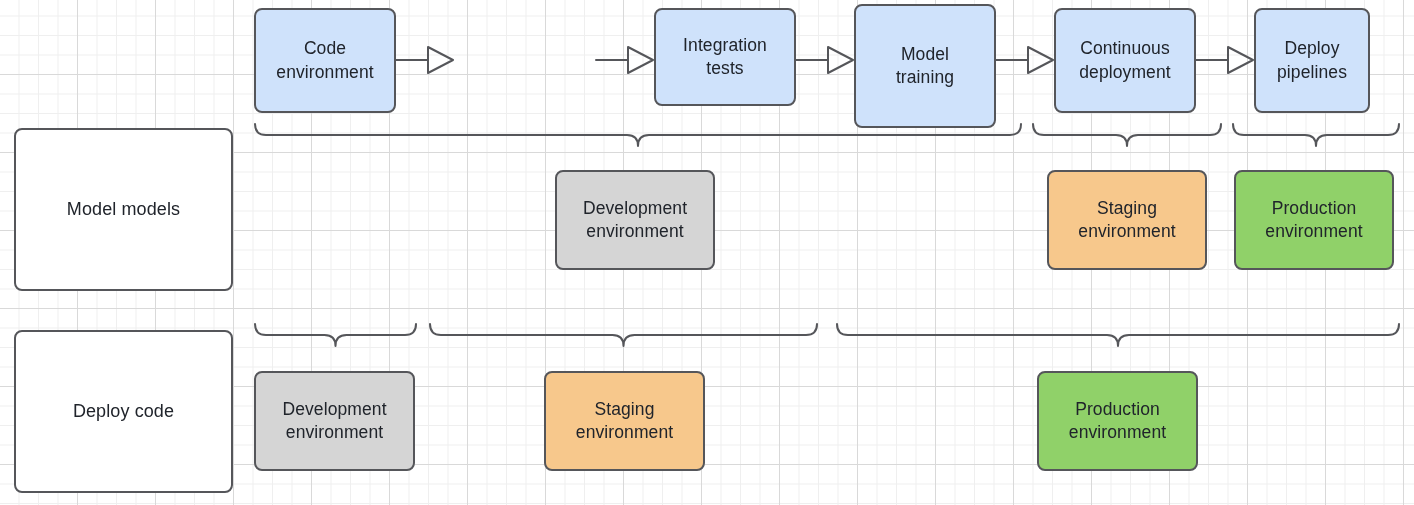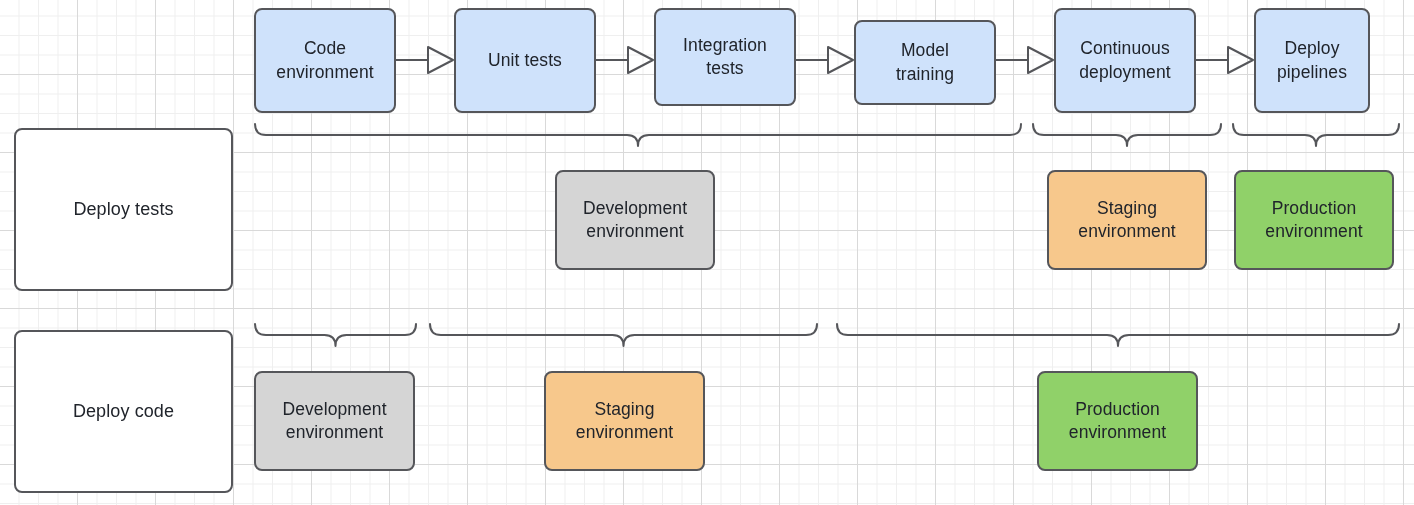--- a/index.html
+++ b/index.html
@@ -74,24 +74,23 @@
     stroke-linecap: round;
     stroke-linejoin: round;
   }
 </style>
 </head>
 <body>
 
 <div id="canvas">
     <div class="node blue" style="left: 254px; top: 8px; width: 142px; height: 105px;"><span>Code
 environment</span></div>
-    <div class="node blue" style="left: 454px; top: 8px; width: 142px; height: 105px;"><span>Unit tests</span></div>
     <div class="node blue" style="left: 654px; top: 8px; width: 142px; height: 98px;"><span>Integration
 tests</span></div>
-    <div class="node blue" style="left: 854px; top: 20px; width: 142px; height: 85px;"><span>Model
+    <div class="node blue" style="left: 854px; top: 4px; width: 142px; height: 124px;"><span>Model
 training</span></div>
     <div class="node blue" style="left: 1054px; top: 8px; width: 142px; height: 105px;"><span>Continuous
 deployment</span></div>
     <div class="node blue" style="left: 1254px; top: 8px; width: 116px; height: 105px;"><span>Deploy
 pipelines</span></div>
     <svg class="arrow" width="58" height="34" viewBox="0 0 58 34" style="left: 396px; top: 43px;">
       <line x1="0" y1="17" x2="32" y2="17"></line>
       <path d="M 32 4 L 57 17 L 32 30 Z"></path>
     </svg>
     <svg class="arrow" width="58" height="34" viewBox="0 0 58 34" style="left: 596px; top: 43px;">
@@ -103,21 +102,21 @@
       <path d="M 32 4 L 57 17 L 32 30 Z"></path>
     </svg>
     <svg class="arrow" width="58" height="34" viewBox="0 0 58 34" style="left: 996px; top: 43px;">
       <line x1="0" y1="17" x2="32" y2="17"></line>
       <path d="M 32 4 L 57 17 L 32 30 Z"></path>
     </svg>
     <svg class="arrow" width="58" height="34" viewBox="0 0 58 34" style="left: 1196px; top: 43px;">
       <line x1="0" y1="17" x2="32" y2="17"></line>
       <path d="M 32 4 L 57 17 L 32 30 Z"></path>
     </svg>
-    <div class="node white" style="left: 14px; top: 128px; width: 219px; height: 163px;"><span class="lane-label">Deploy tests</span></div>
+    <div class="node white" style="left: 14px; top: 128px; width: 219px; height: 163px;"><span class="lane-label">Model models</span></div>
     <svg class="brace" width="768" height="30" viewBox="0 0 768 30" style="left: 254px; top: 122px;">
       <path d="M 1 2 Q 1 13 12 13 L 373 13 Q 384 13 384 24 Q 384 13 395 13 L 756 13 Q 767 13 767 2"></path>
     </svg>
     <svg class="brace" width="190" height="30" viewBox="0 0 190 30" style="left: 1032px; top: 122px;">
       <path d="M 1 2 Q 1 13 12 13 L 84 13 Q 95 13 95 24 Q 95 13 106 13 L 178 13 Q 189 13 189 2"></path>
     </svg>
     <svg class="brace" width="168" height="30" viewBox="0 0 168 30" style="left: 1232px; top: 122px;">
       <path d="M 1 2 Q 1 13 12 13 L 73 13 Q 84 13 84 24 Q 84 13 95 13 L 156 13 Q 167 13 167 2"></path>
     </svg>
     <div class="node gray" style="left: 555px; top: 170px; width: 160px; height: 100px;"><span>Development

